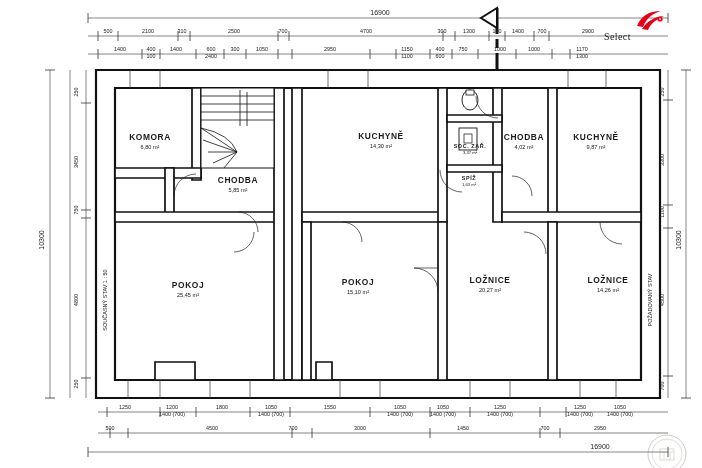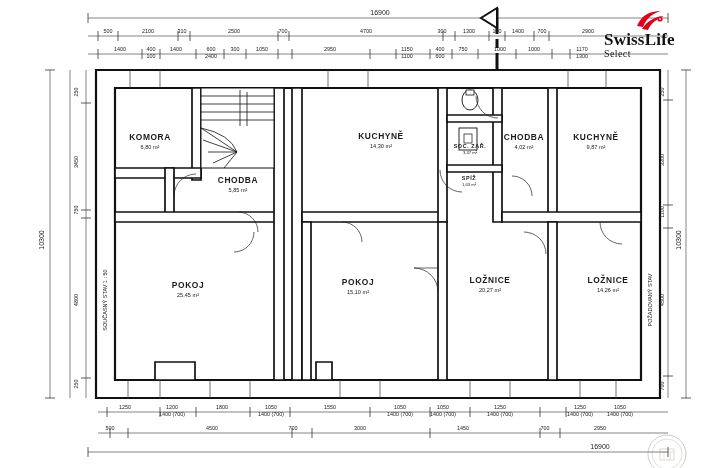--- a/index.html
+++ b/index.html
@@ -388,21 +388,20 @@
 
 <div id="logo">
   <div class="mark">
     <svg width="32" height="21" viewBox="0 0 32 21">
       <path d="M3,16 C7,6 15,1 27,1 C20,3 13,7 9,17 Z" fill="#E2001A"></path>
       <path d="M8,19 C13,11 20,7 30,6 C23,9 17,13 14,20 Z" fill="#E2001A"></path>
       <circle cx="26" cy="9" r="2.6" fill="#E2001A"></circle>
       <path d="M25.2,8.2 h1.6 v1.6 h-1.6 Z" fill="#fff"></path>
     </svg>
   </div>
-  <div class="logo-name">SwissLife</div>
   <div class="logo-sub">Select</div>
 </div>
 
 <svg id="stamp" viewBox="0 0 60 36">
   <circle cx="30" cy="22" r="19" fill="none" stroke="#6b5a4a" stroke-width="1"></circle>
   <circle cx="30" cy="22" r="15" fill="none" stroke="#6b5a4a" stroke-width=".6"></circle>
   <rect x="23" y="17" width="14" height="11" fill="none" stroke="#6b5a4a" stroke-width=".7"></rect>
   <line x1="23" y1="20" x2="37" y2="20" stroke="#6b5a4a" stroke-width=".5"></line>
   <line x1="27" y1="20" x2="27" y2="28" stroke="#6b5a4a" stroke-width=".5"></line>
   <line x1="33" y1="20" x2="33" y2="28" stroke="#6b5a4a" stroke-width=".5"></line>

